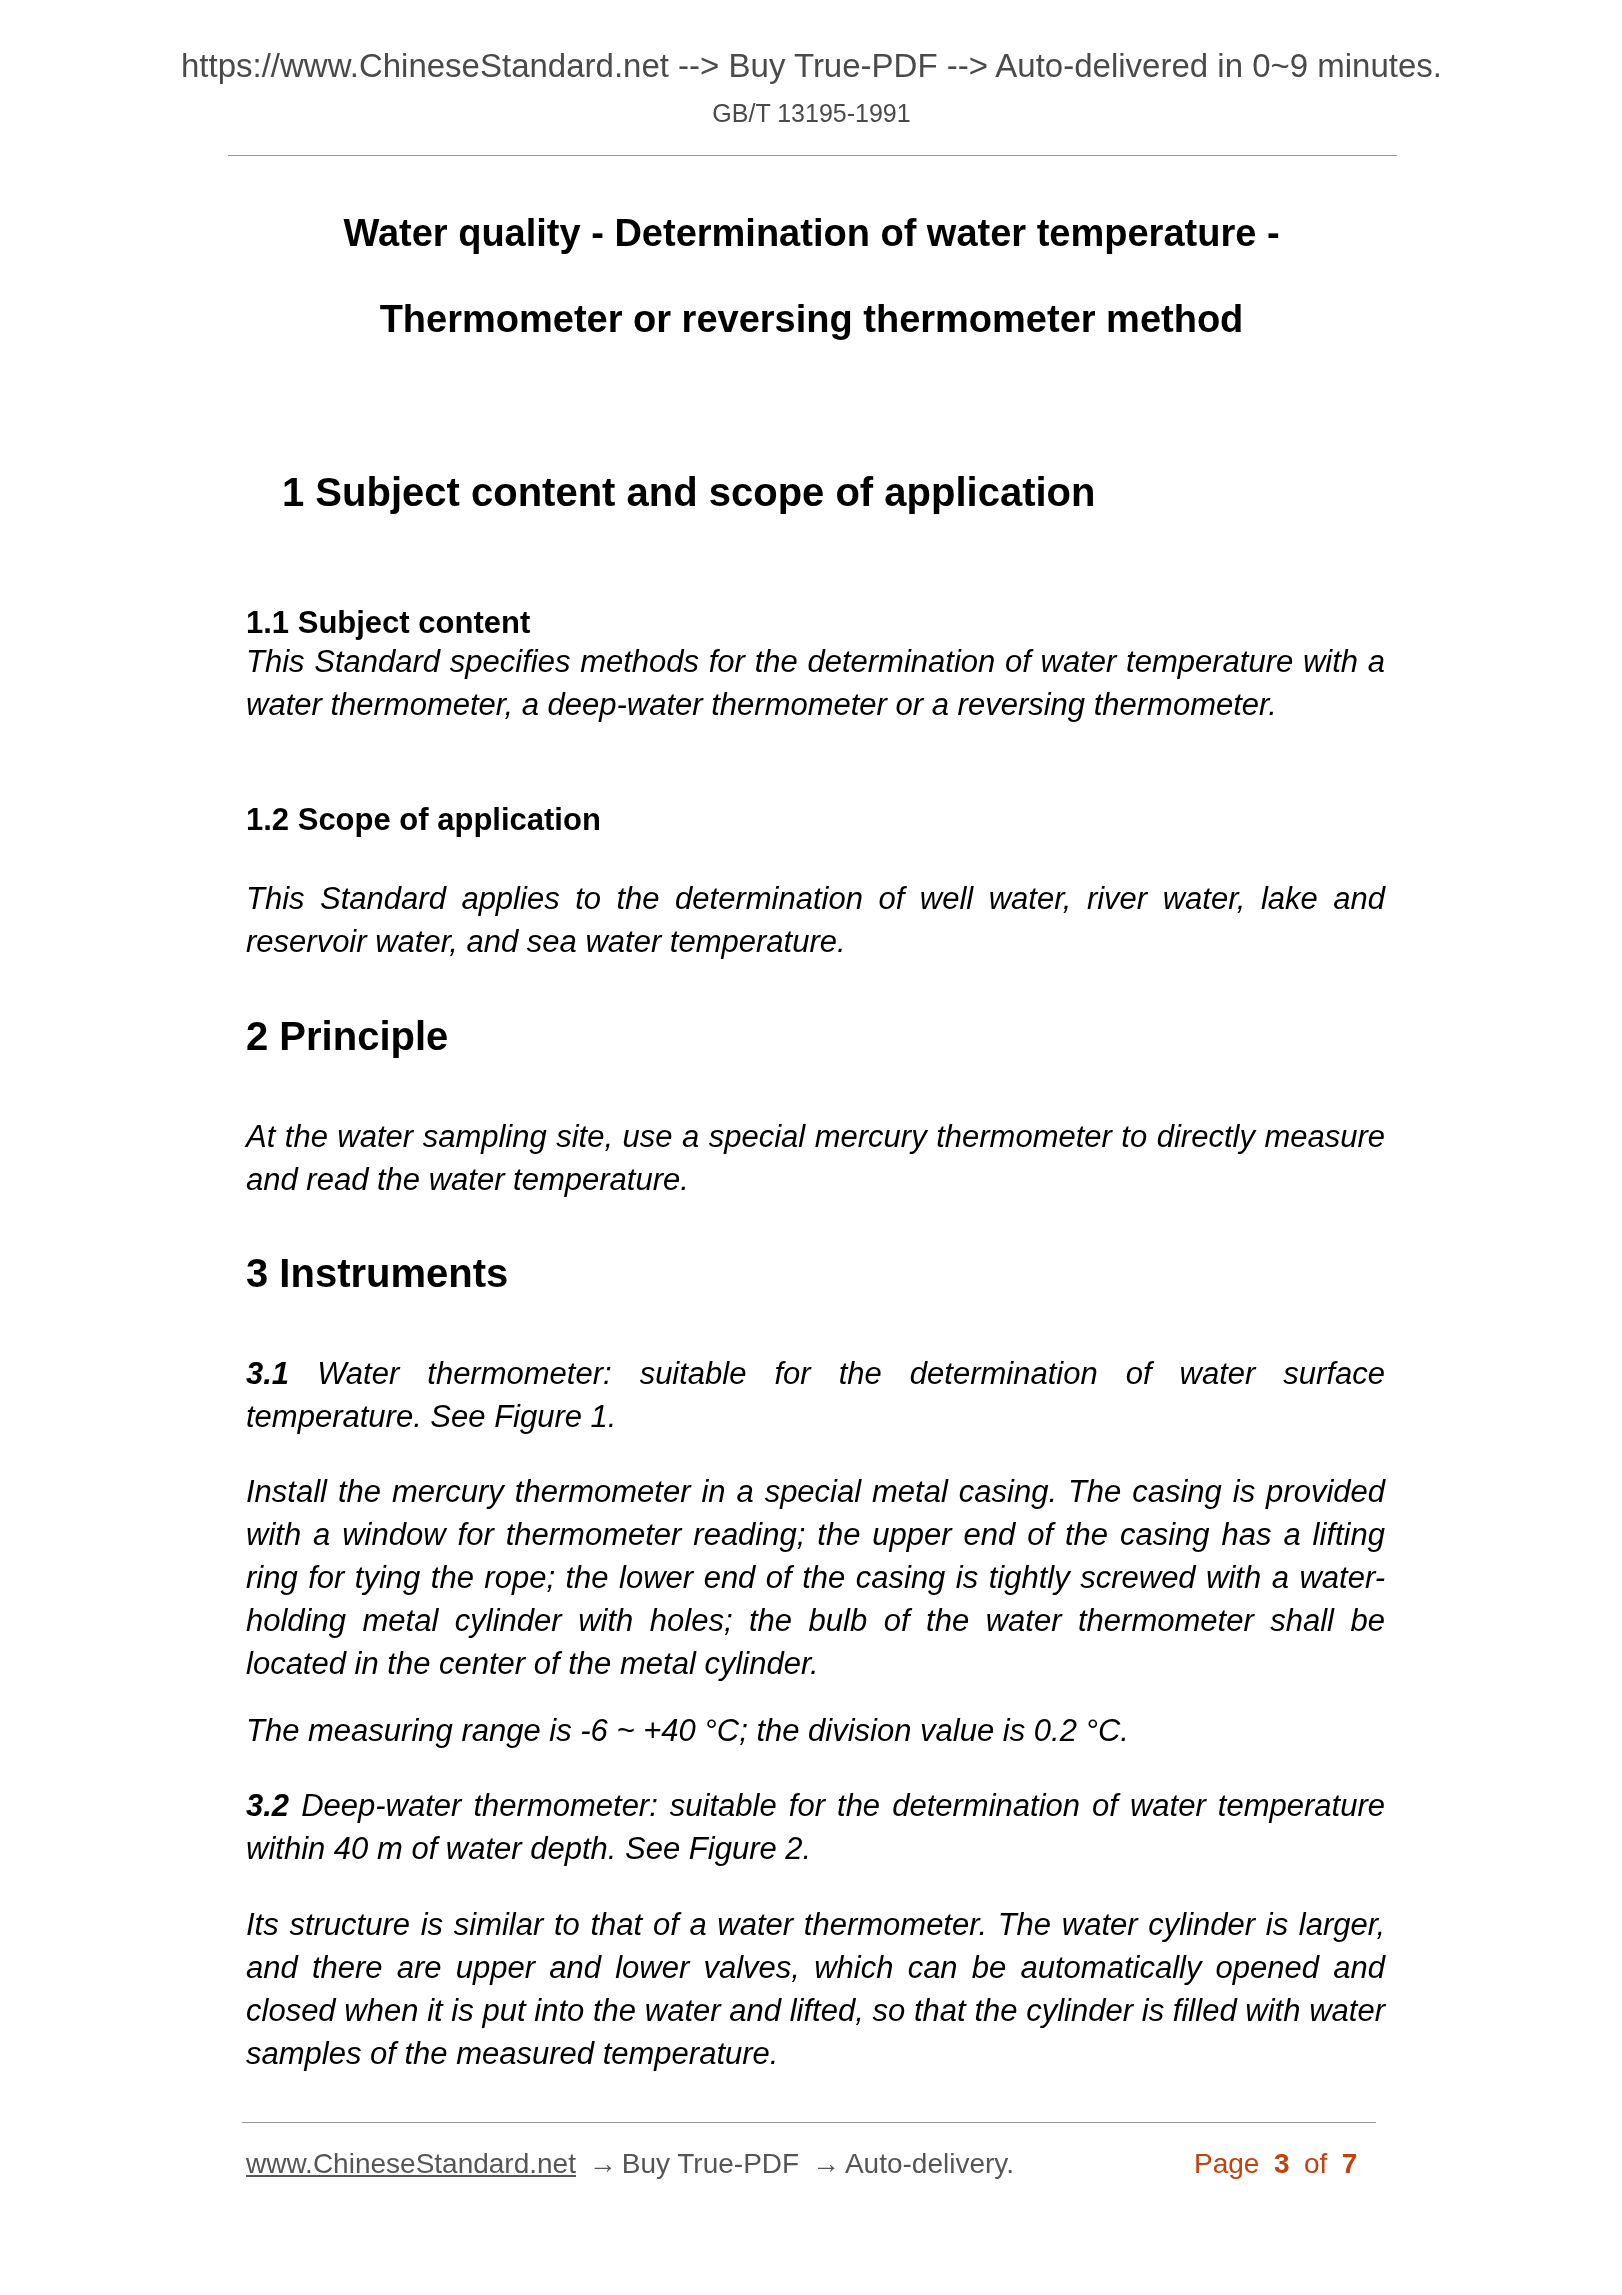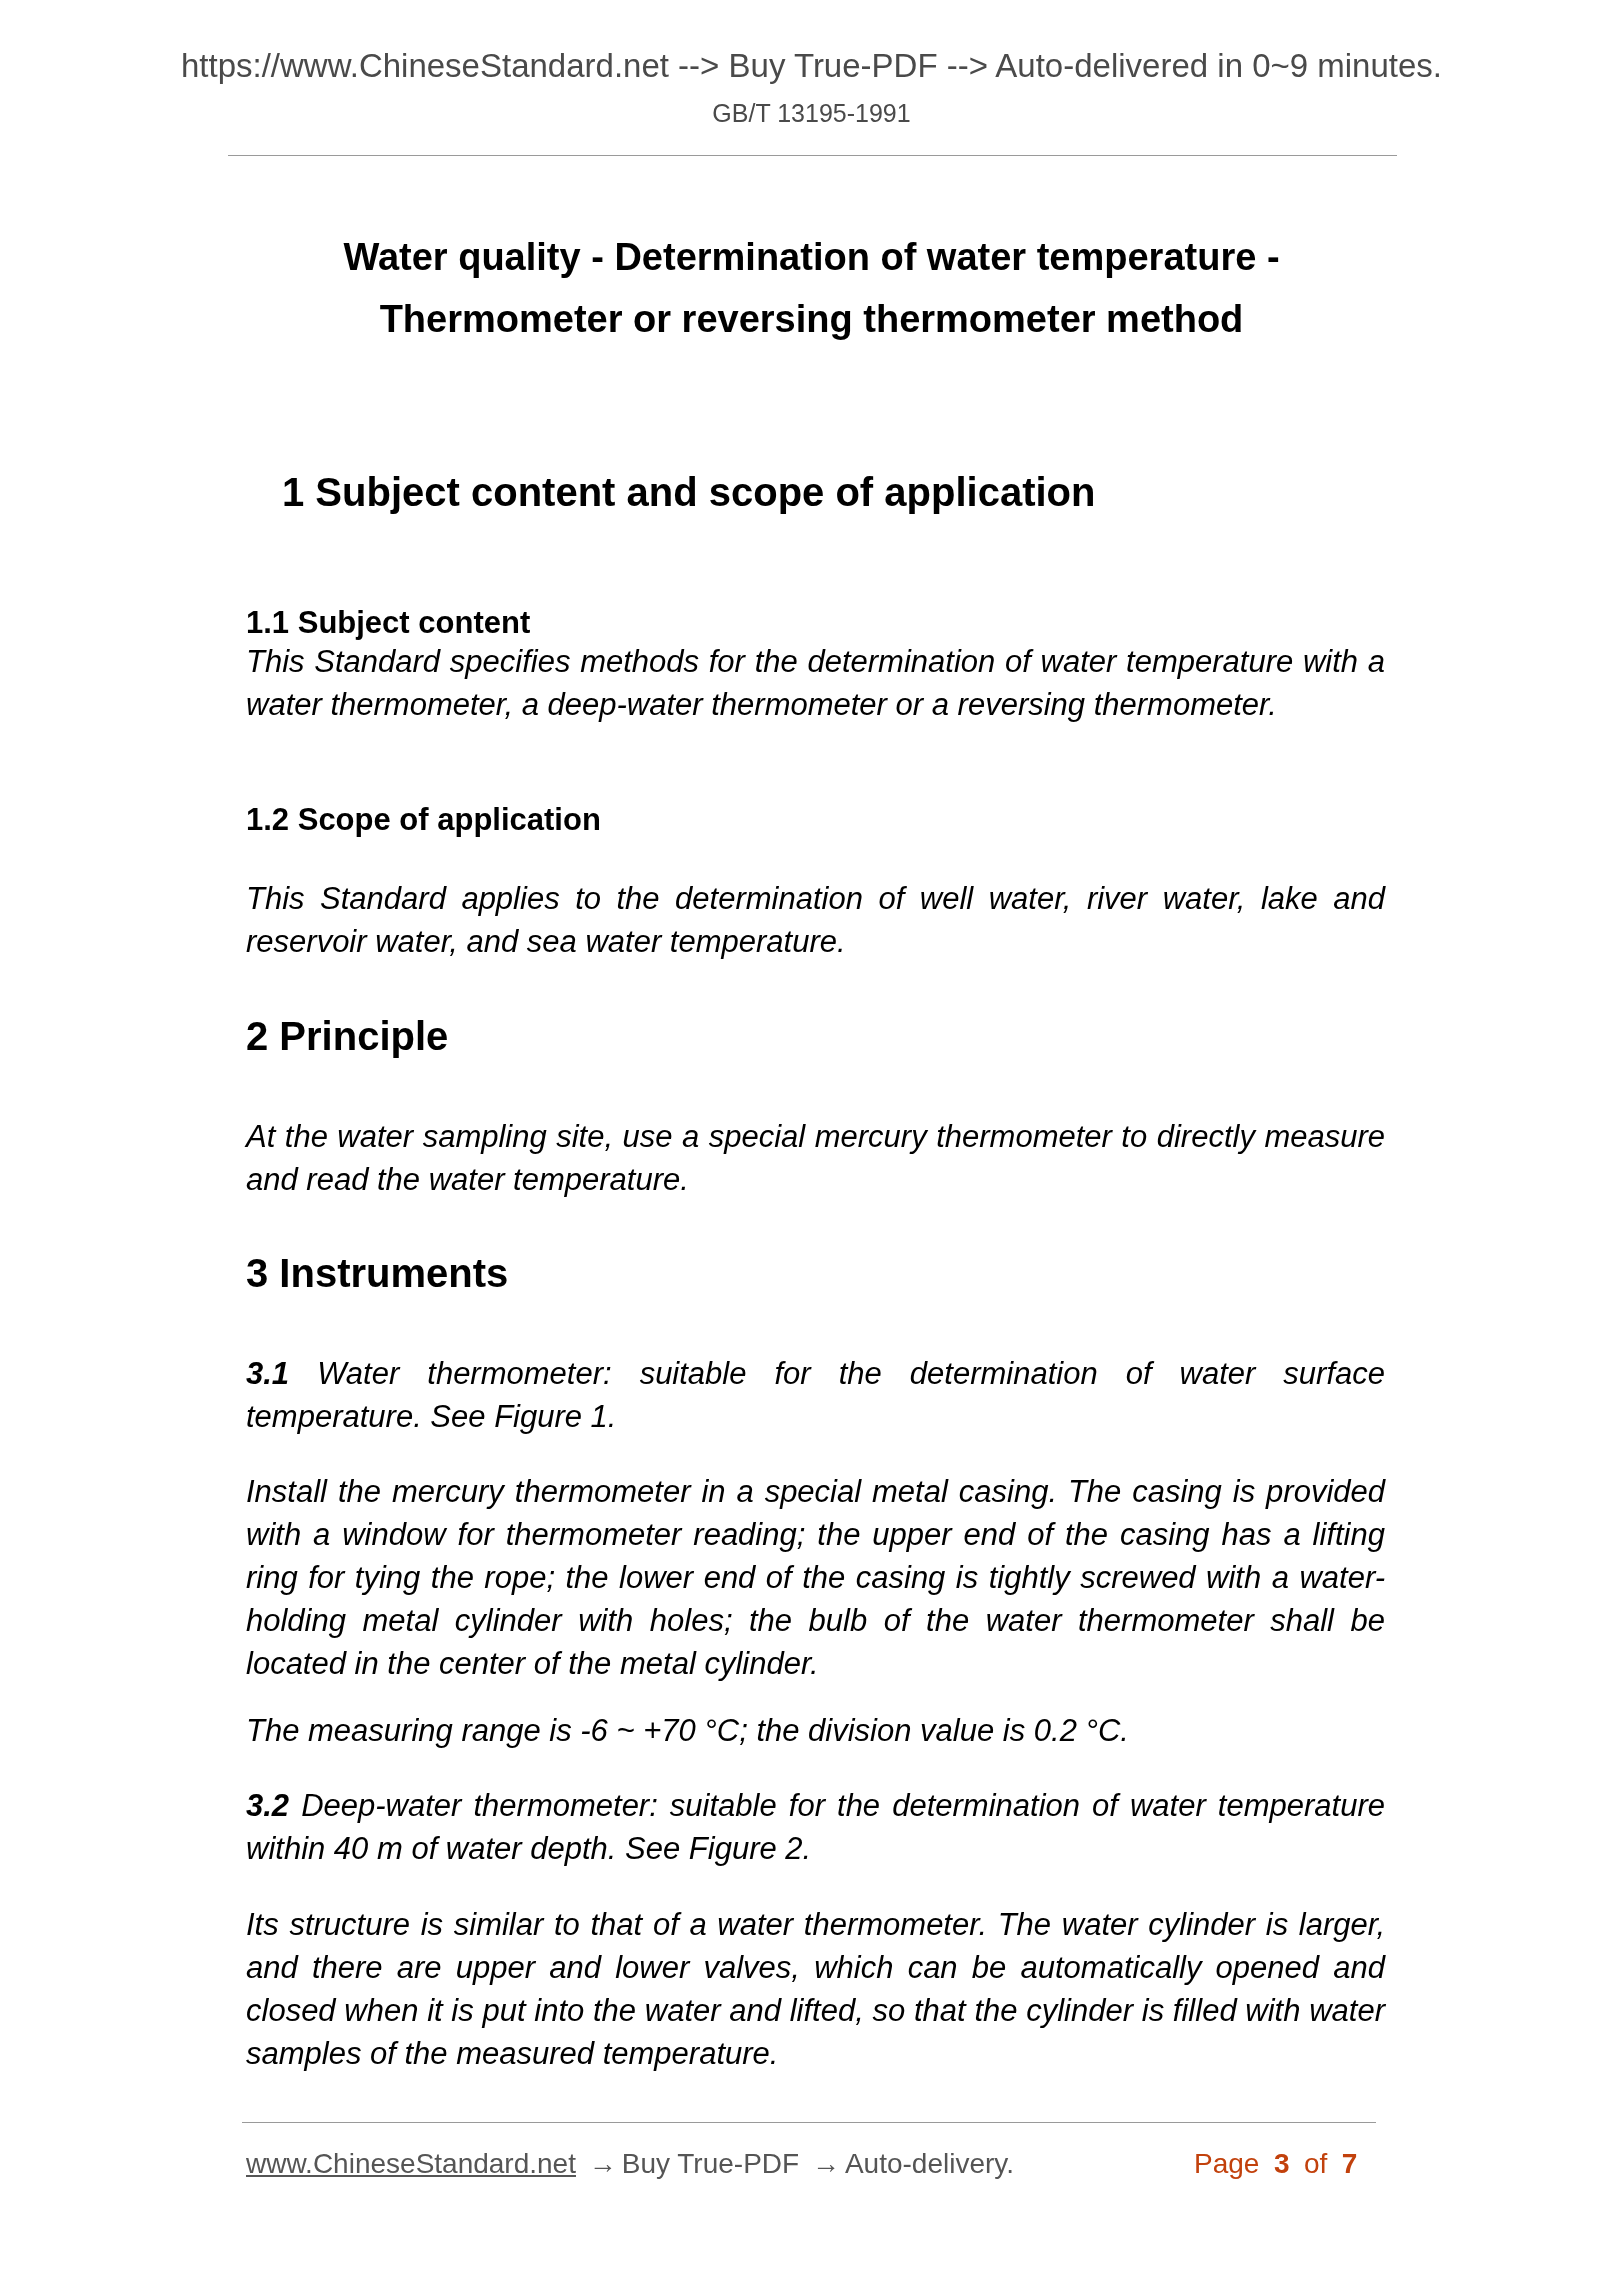--- a/index.html
+++ b/index.html
@@ -47,21 +47,21 @@
     .title {
       position: absolute;
       left: 0;
       width: 1623px;
       text-align: center;
       font-weight: bold;
       font-size: 38px;
       line-height: 50px;
       white-space: nowrap;
     }
-    .title.l1 { top: 208px; margin-top: 24px; }
+    .title.l1 { top: 208px; }
     .title.l2 { top: 294px; }
 
     .content {
       position: absolute;
       left: 246px;
       width: 1139px;
       top: 0;
     }
     .h1 {
       position: absolute;
@@ -148,21 +148,21 @@
 
   <div class="h1" style="top:1011px;">2 Principle</div>
   <div class="p" style="top:1115px;">At the water sampling site, use a special mercury thermometer to directly measure and read the water temperature.</div>
 
   <div class="h1" style="top:1248px;">3 Instruments</div>
 
   <div class="p" style="top:1352px;"><b>3.1</b> <span>Water thermometer: suitable for the determination of water surface temperature. See Figure 1.</span></div>
 
   <div class="p" style="top:1470px;">Install the mercury thermometer in a special metal casing. The casing is provided with a window for thermometer reading; the upper end of the casing has a lifting ring for tying the rope; the lower end of the casing is tightly screwed with a water-holding metal cylinder with holes; the bulb of the water thermometer shall be located in the center of the metal cylinder.</div>
 
-  <div class="p" style="top:1709px;">The measuring range is -6 ~ +70 °C; the division value is 0.2 °C.</div>
+  <div class="p" style="top:1709px;">The measuring range is -6 ~ +40 °C; the division value is 0.2 °C.</div>
 
   <div class="p" style="top:1784px;"><b>3.2</b> <span>Deep-water thermometer: suitable for the determination of water temperature within 40 m of water depth. See Figure 2.</span></div>
 
   <div class="p" style="top:1903px;">Its structure is similar to that of a water thermometer. The water cylinder is larger, and there are upper and lower valves, which can be automatically opened and closed when it is put into the water and lifted, so that the cylinder is filled with water samples of the measured temperature.</div>
 </div>
 
 <div class="footer-rule"></div>
 
 <div class="footer">
   <a>www.ChineseStandard.net</a>

